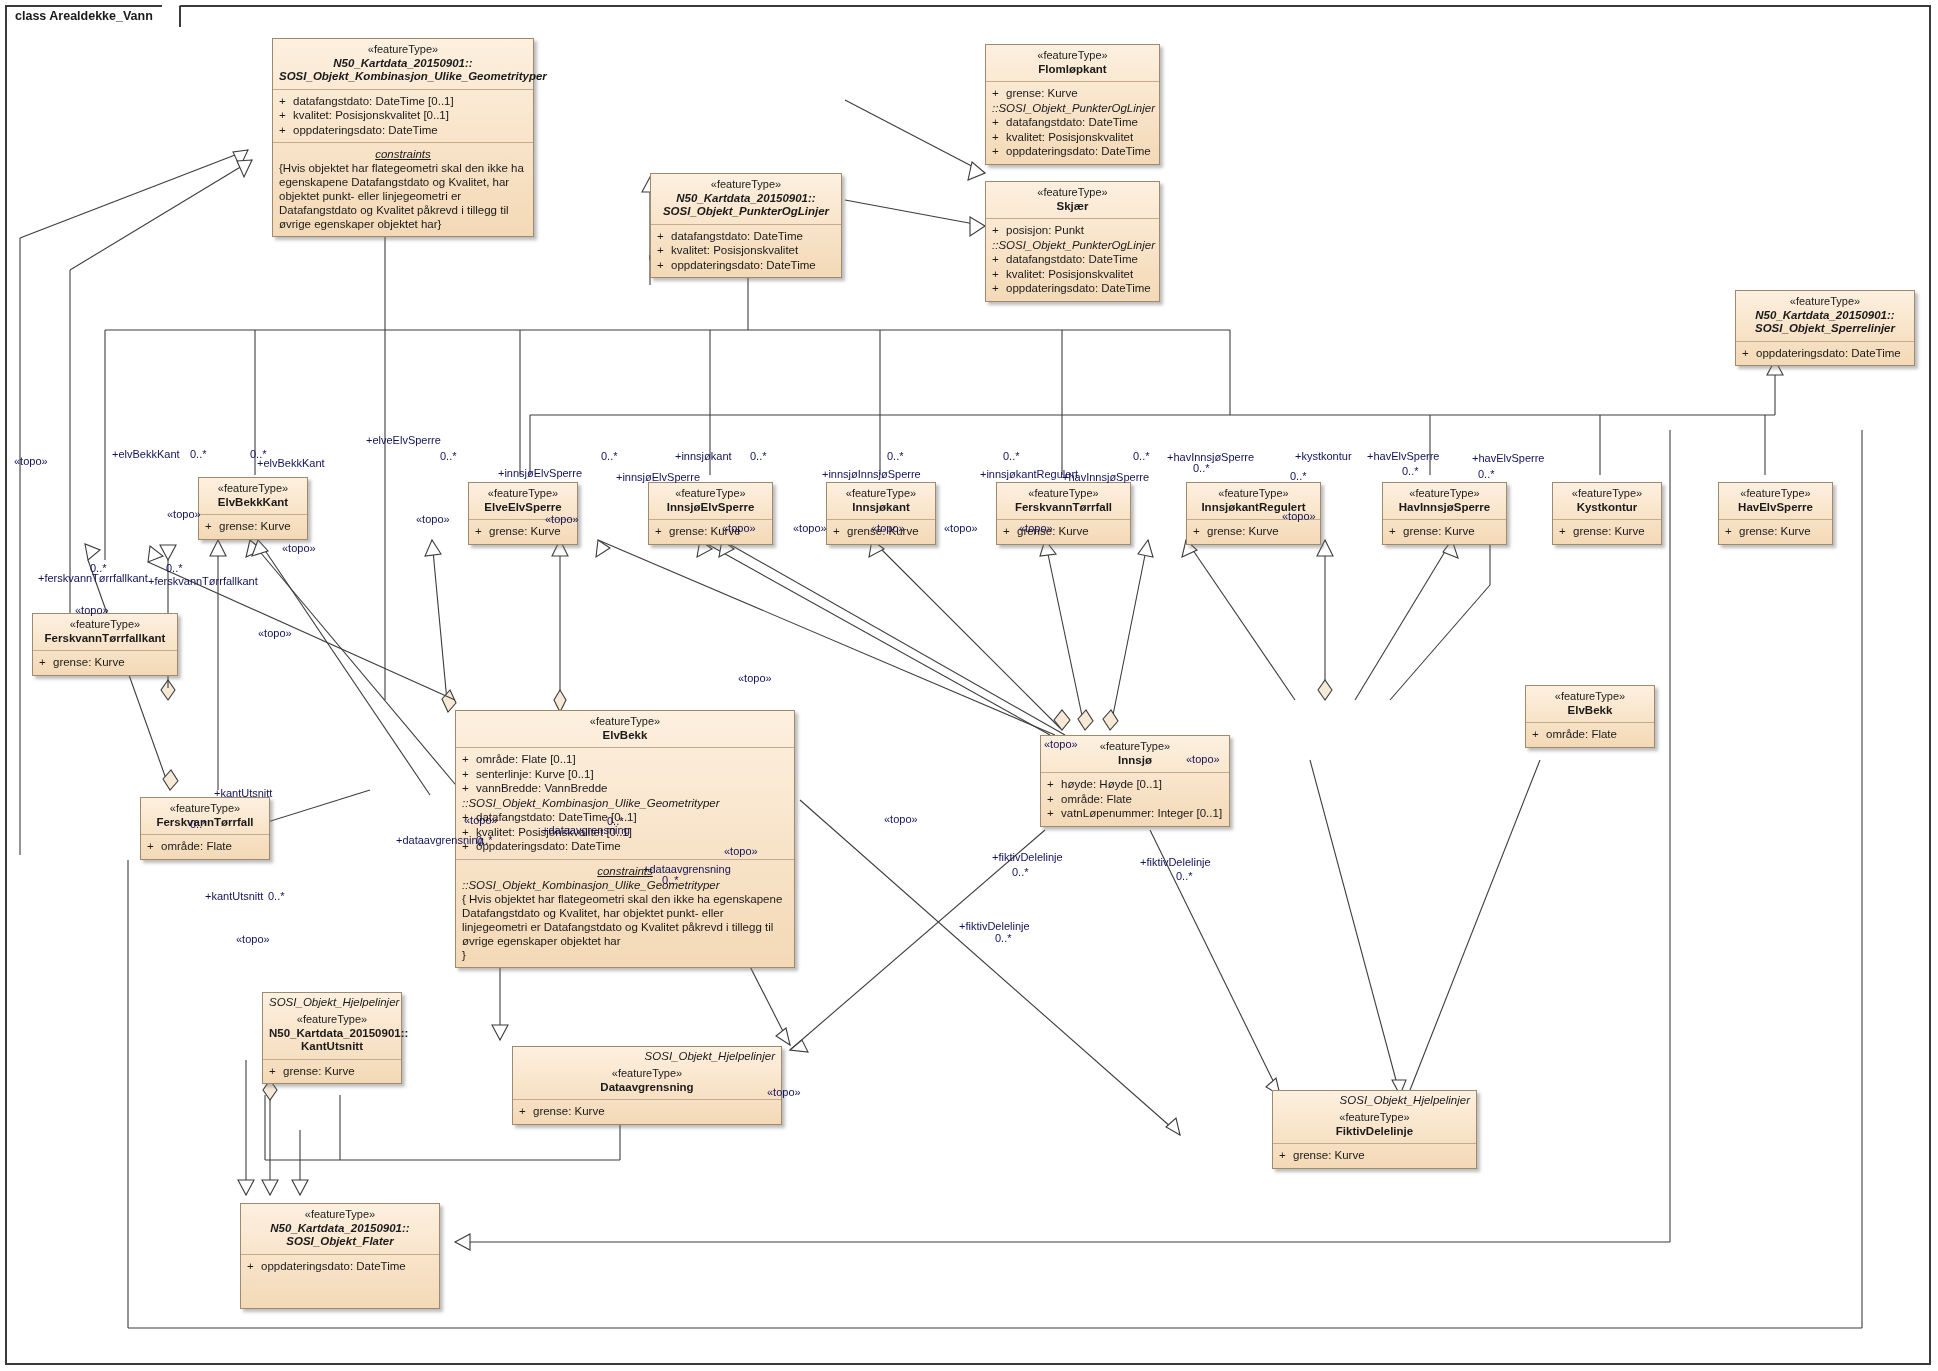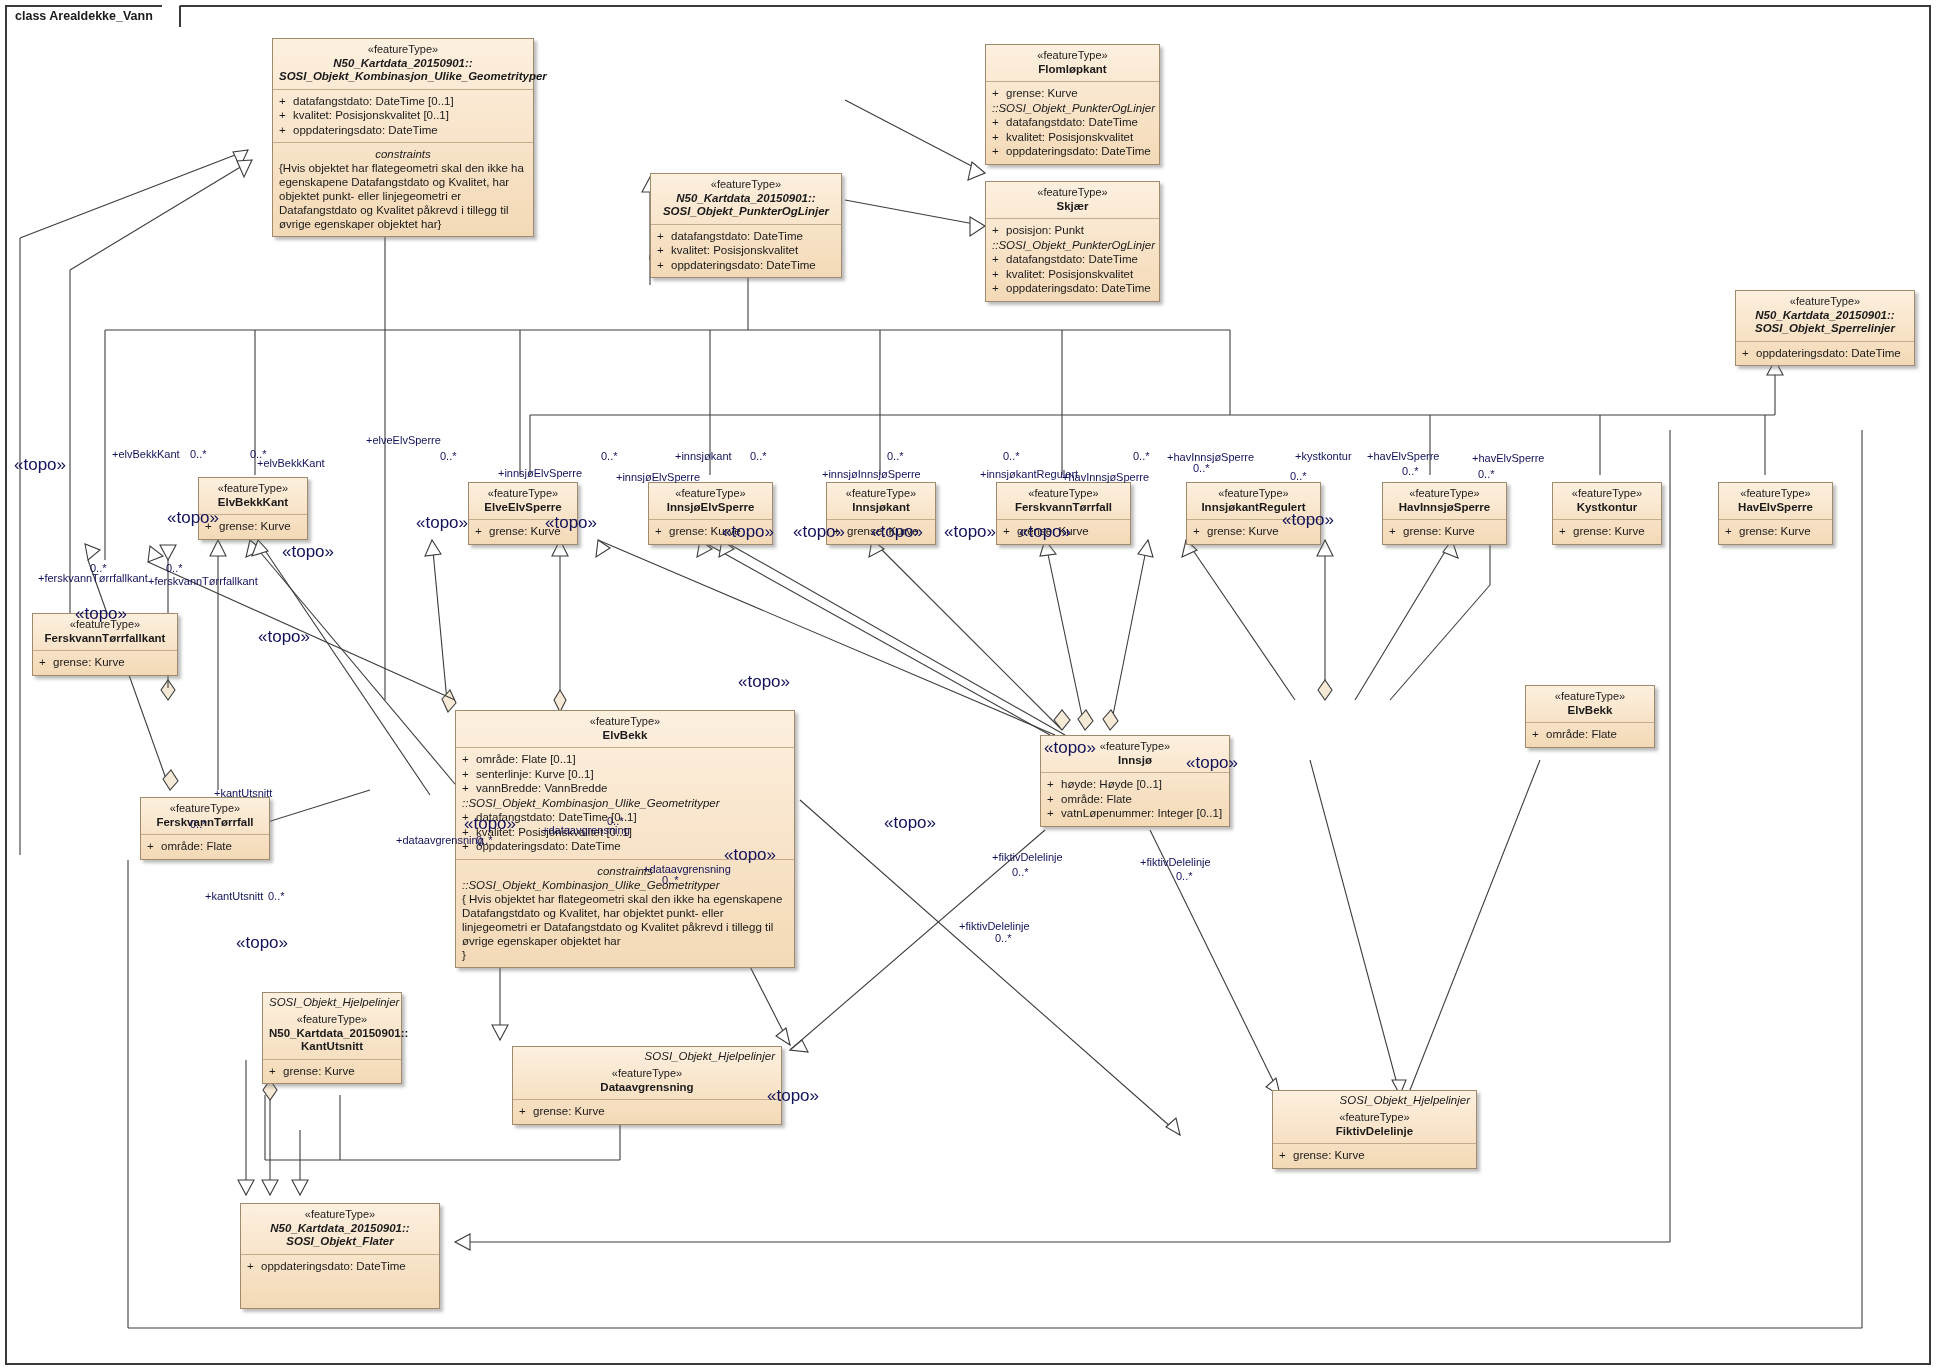--- a/index.html
+++ b/index.html
@@ -19,33 +19,33 @@
        box-shadow:3px 3px 3px rgba(110,110,110,0.45);font-size:11.5px;color:#1a1a1a;}
   .cls .hdr{padding:4px 6px 5px 6px;text-align:center;line-height:13.5px;}
   .cls .hdr .ster{font-size:11px;color:#1a1a1a;}
   .cls .hdr .nm{font-weight:bold;}
   .cls .hdr .nm.ital{font-style:italic;font-weight:bold;}
   .cls .pkg{font-style:italic;font-weight:bold;}
   .cls .sec{border-top:1px solid #c3ab8c;padding:4px 6px 5px 6px;line-height:14.5px;}
   .cls .attr{white-space:nowrap;}
   .cls .attr .vis{display:inline-block;width:14px;}
   .cls .grp{font-style:italic;white-space:nowrap;}
-  .cls .cons-title{text-align:center;font-style:italic;line-height:14px;}
+  .cls .cons-title{text-align:center;font-style:italic;line-height:14px;text-decoration:underline;}
   .cls .cons-body{line-height:14px;}
   .cls .hjelp{font-style:italic;text-align:right;padding:3px 6px 0 6px;line-height:13px;}
 
   
   svg.edges{position:absolute;left:0;top:0;width:1938px;height:1371px;overflow:visible;}
   svg.edges line,svg.edges path,svg.edges polyline{stroke:#3c3c3c;stroke-width:1.1;fill:none;}
   .hollow{fill:#ffffff;stroke:#3c3c3c;stroke-width:1.1;}
   .diam{fill:#f6ead6;stroke:#3c3c3c;stroke-width:1.1;}
 
   
   .lbl{position:absolute;font-size:11px;color:#12125a;white-space:nowrap;}
-  .lbl.topo{font-size:17px;color:#12125a;}
+  .lbl.topo{font-size:11px;color:#12125a;}
   .lbl.mult{color:#12125a;}
 </style>
 </head>
 <body>
 
 <div id="canvas">
 
   <div class="frame"></div>
   <div class="frame-tab">class Arealdekke_Vann</div>
 

